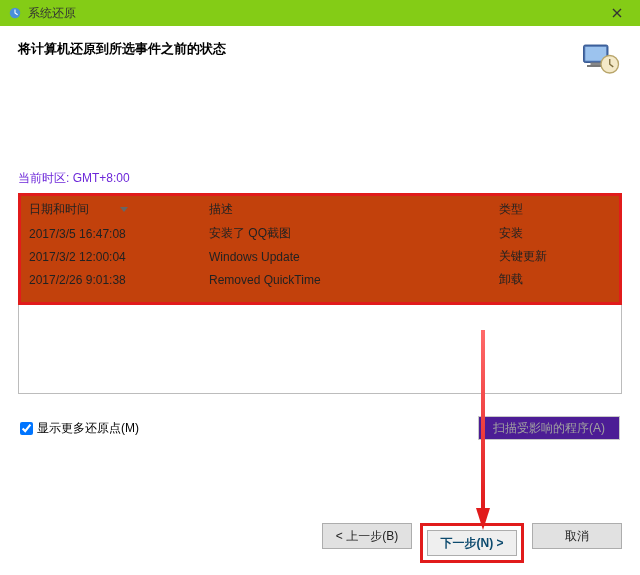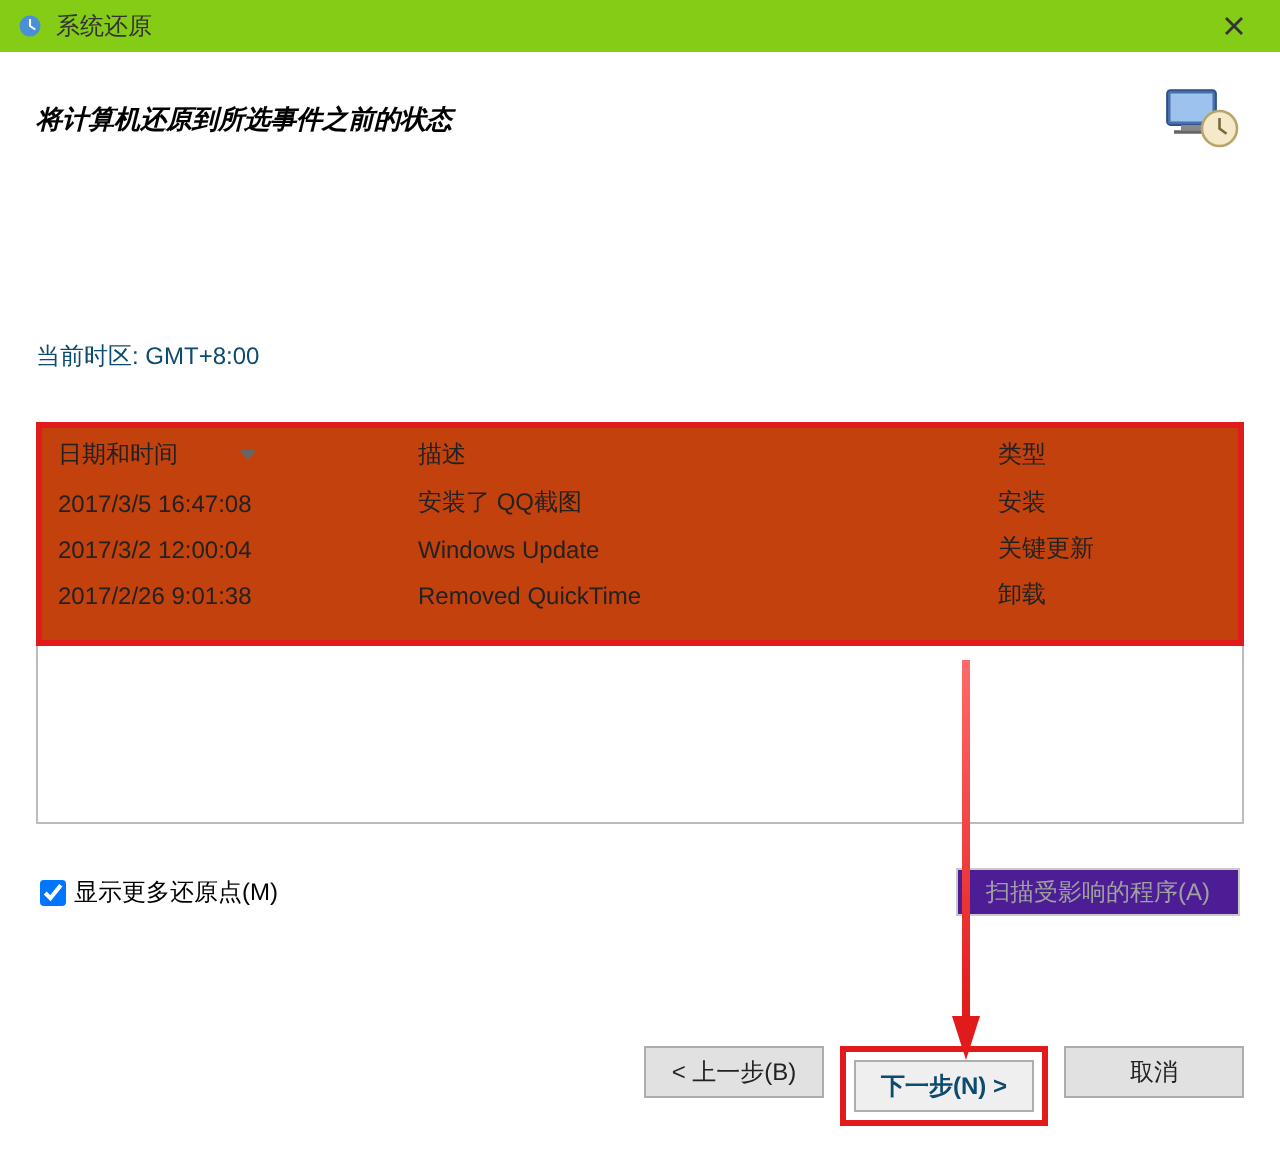--- a/index.html
+++ b/index.html
@@ -21,26 +21,26 @@
     .titlebar .ticon { width: 14px; height: 14px; margin-right: 6px; }
     .titlebar .ttext { font-size: 12px; color: #333; flex: 1; }
     .titlebar .close {
       width: 30px; height: 20px;
       display: flex; align-items: center; justify-content: center;
       border: none; background: transparent; cursor: pointer;
       font-size: 14px; color: #333;
     }
     .header {
       padding: 12px 18px 8px 18px;
-      display: flex; align-items: center; font-style: italic;
+      display: flex; align-items: flex-start;
     }
     .header .htext { font-size: 13px; font-weight: bold; color: #000; flex: 1; padding-top: 2px; }
     .header .hicon { width: 42px; height: 42px; }
     .content { padding: 82px 18px 0 18px; }
-    .tzline { font-size: 12px; color: #0c4a6e; margin-bottom: 24px; }
+    .tzline { font-size: 12px; color: #6d28d9; margin-bottom: 6px; }
     .tablewrap {
       border: 3px solid #e11b1b;
       height: 112px;
       position: relative;
       background: #c2410c;
     }
     .table { width: 100%; border-collapse: collapse; }
     .table thead th {
       text-align: left; font-weight: normal; font-size: 12px;
       padding: 5px 8px 4px 8px;

